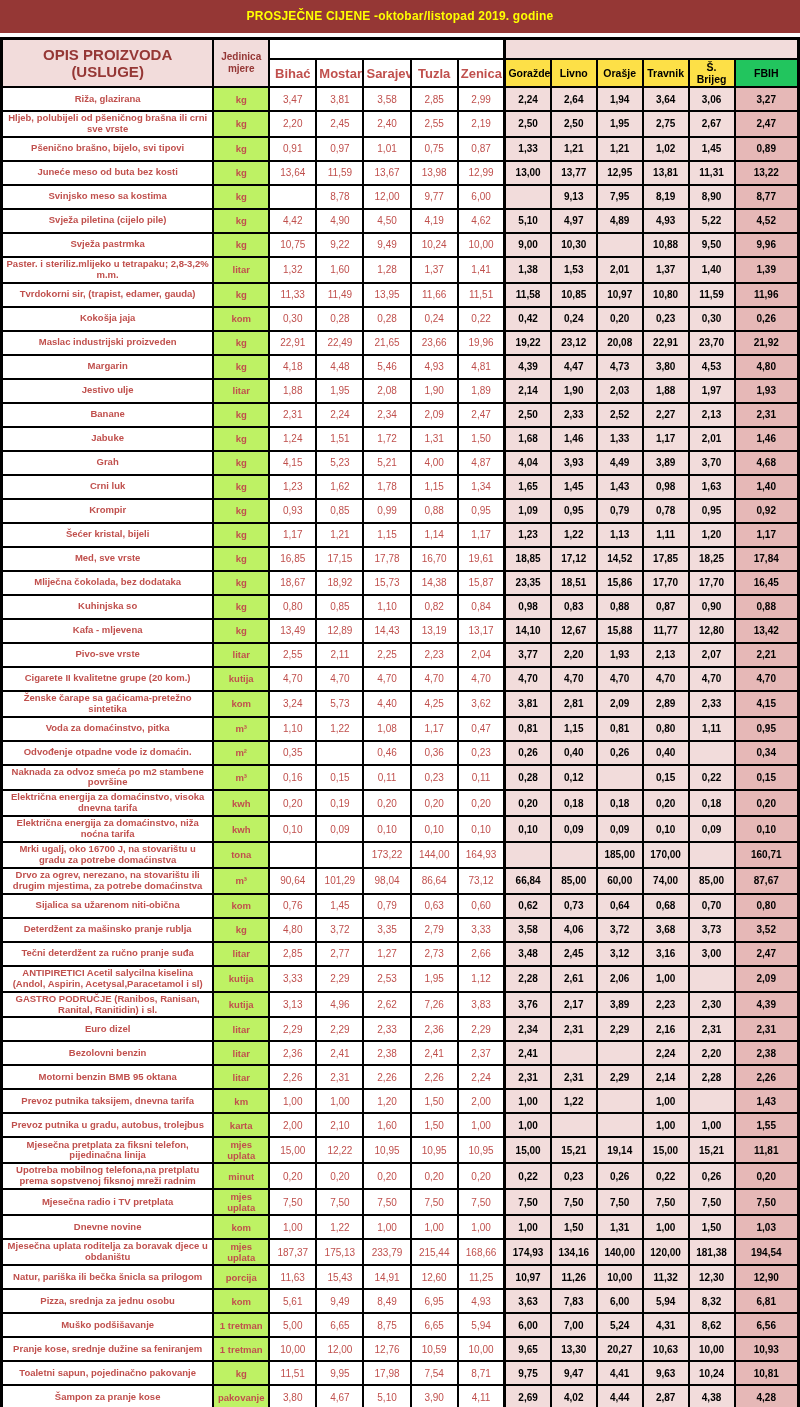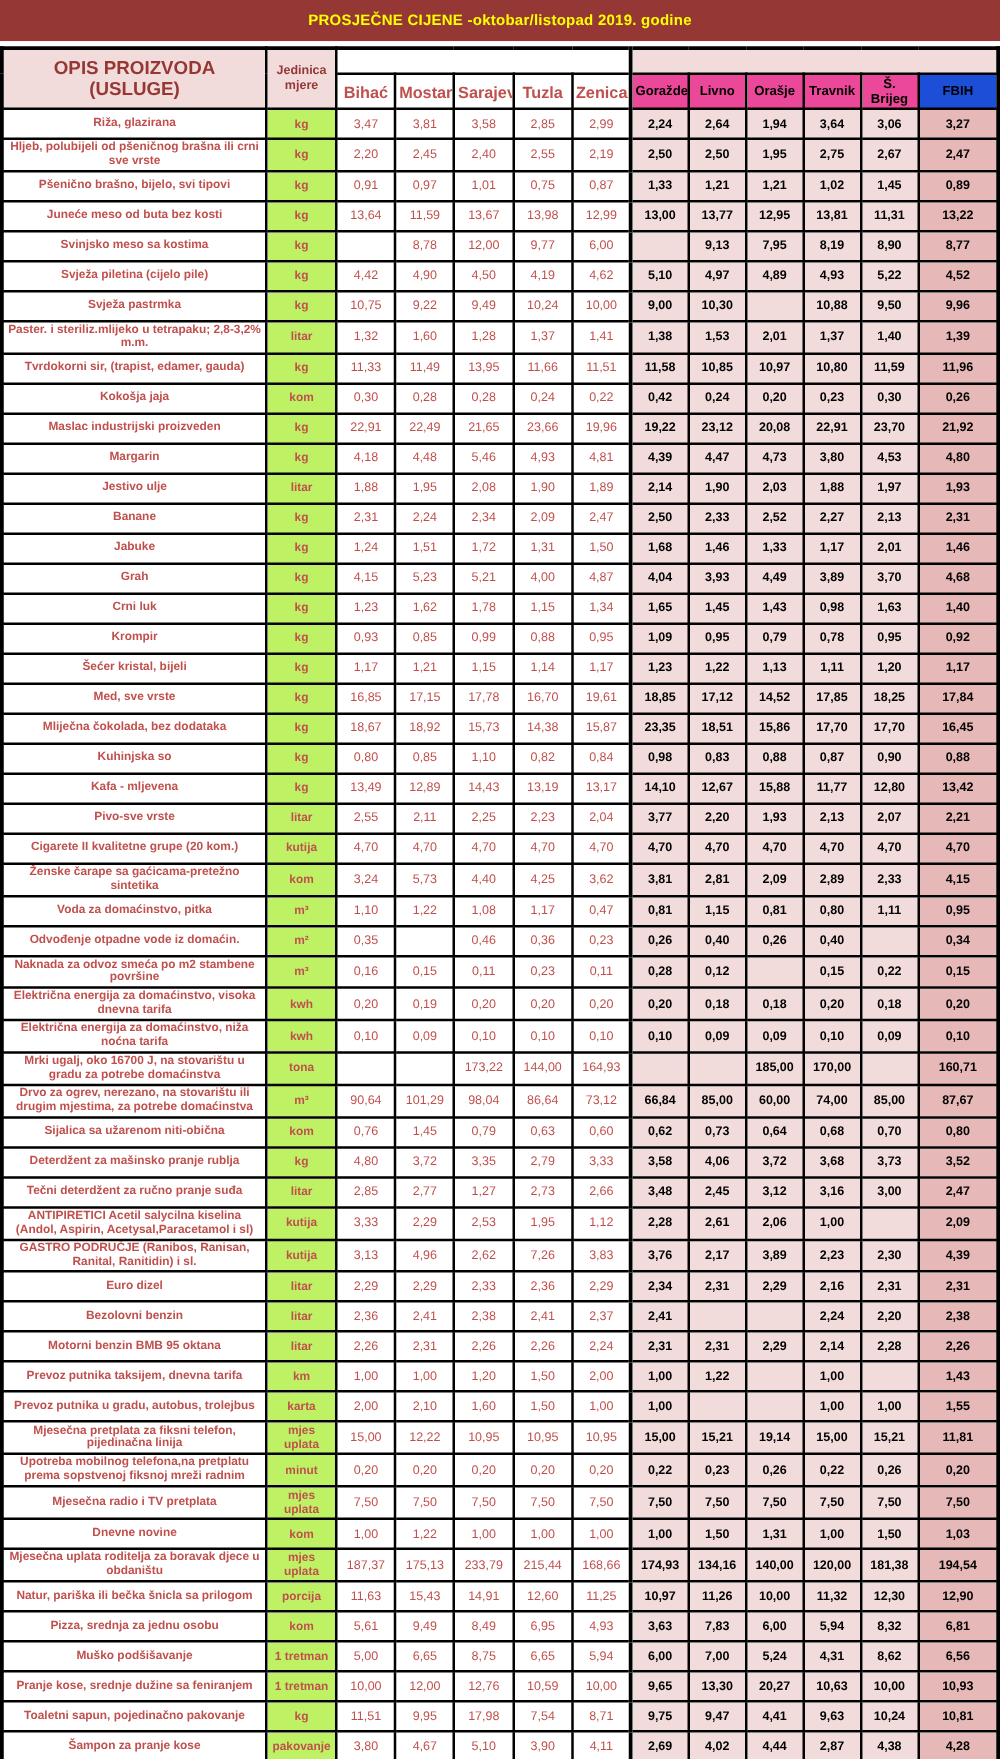--- a/index.html
+++ b/index.html
@@ -15,22 +15,22 @@
   col.c-prod{width:26.5%;}
   col.c-unit{width:7%;}
   col.c-city{width:5.9%;}
   col.c-cityr{width:5.75%;}
   col.c-fbih{width:8%;}
   th.opis{background:#f2dcdb;color:#953735;font-size:15px;font-weight:bold;}
   th.unit-h{background:#f2dcdb;color:#953735;font-size:10px;font-weight:bold;line-height:1.25;margin-left:12px;}
   th.spacer-left{background:#ffffff;height:16px;}
   th.spacer-right{background:#f2dcdb;}
   th.city-left{background:#ffffff;color:#c0504d;font-size:13px;font-weight:bold;height:20px;margin-left:43px;}
-  th.city-right{background:#ec4899;color:#000;font-size:10.5px;font-weight:bold;}
-  th.city-fbih{background:#1d4ed8;color:#000;font-size:10.5px;font-weight:bold;}
+  th.city-right{background:#fde047;color:#000;font-size:10.5px;font-weight:bold;}
+  th.city-fbih{background:#22c55e;color:#000;font-size:10.5px;font-weight:bold;}
   td{height:20px;}
   td.prod{background:#ffffff;color:#c0504d;font-size:9.5px;font-weight:bold;line-height:1.15;}
   td.unit{background:#bef264;color:#c0504d;font-size:9.5px;font-weight:bold;}
   td.val-left{background:#ffffff;color:#c0504d;font-size:10px;}
   td.val-right{background:#f2dcdb;color:#000;font-size:10px;font-weight:bold;}
   td.val-fbih{background:#e6b8b7;color:#000;font-size:10px;font-weight:bold;}
   .group-start{border-left-width:3px;}
 </style>
 </head>
 <body>

